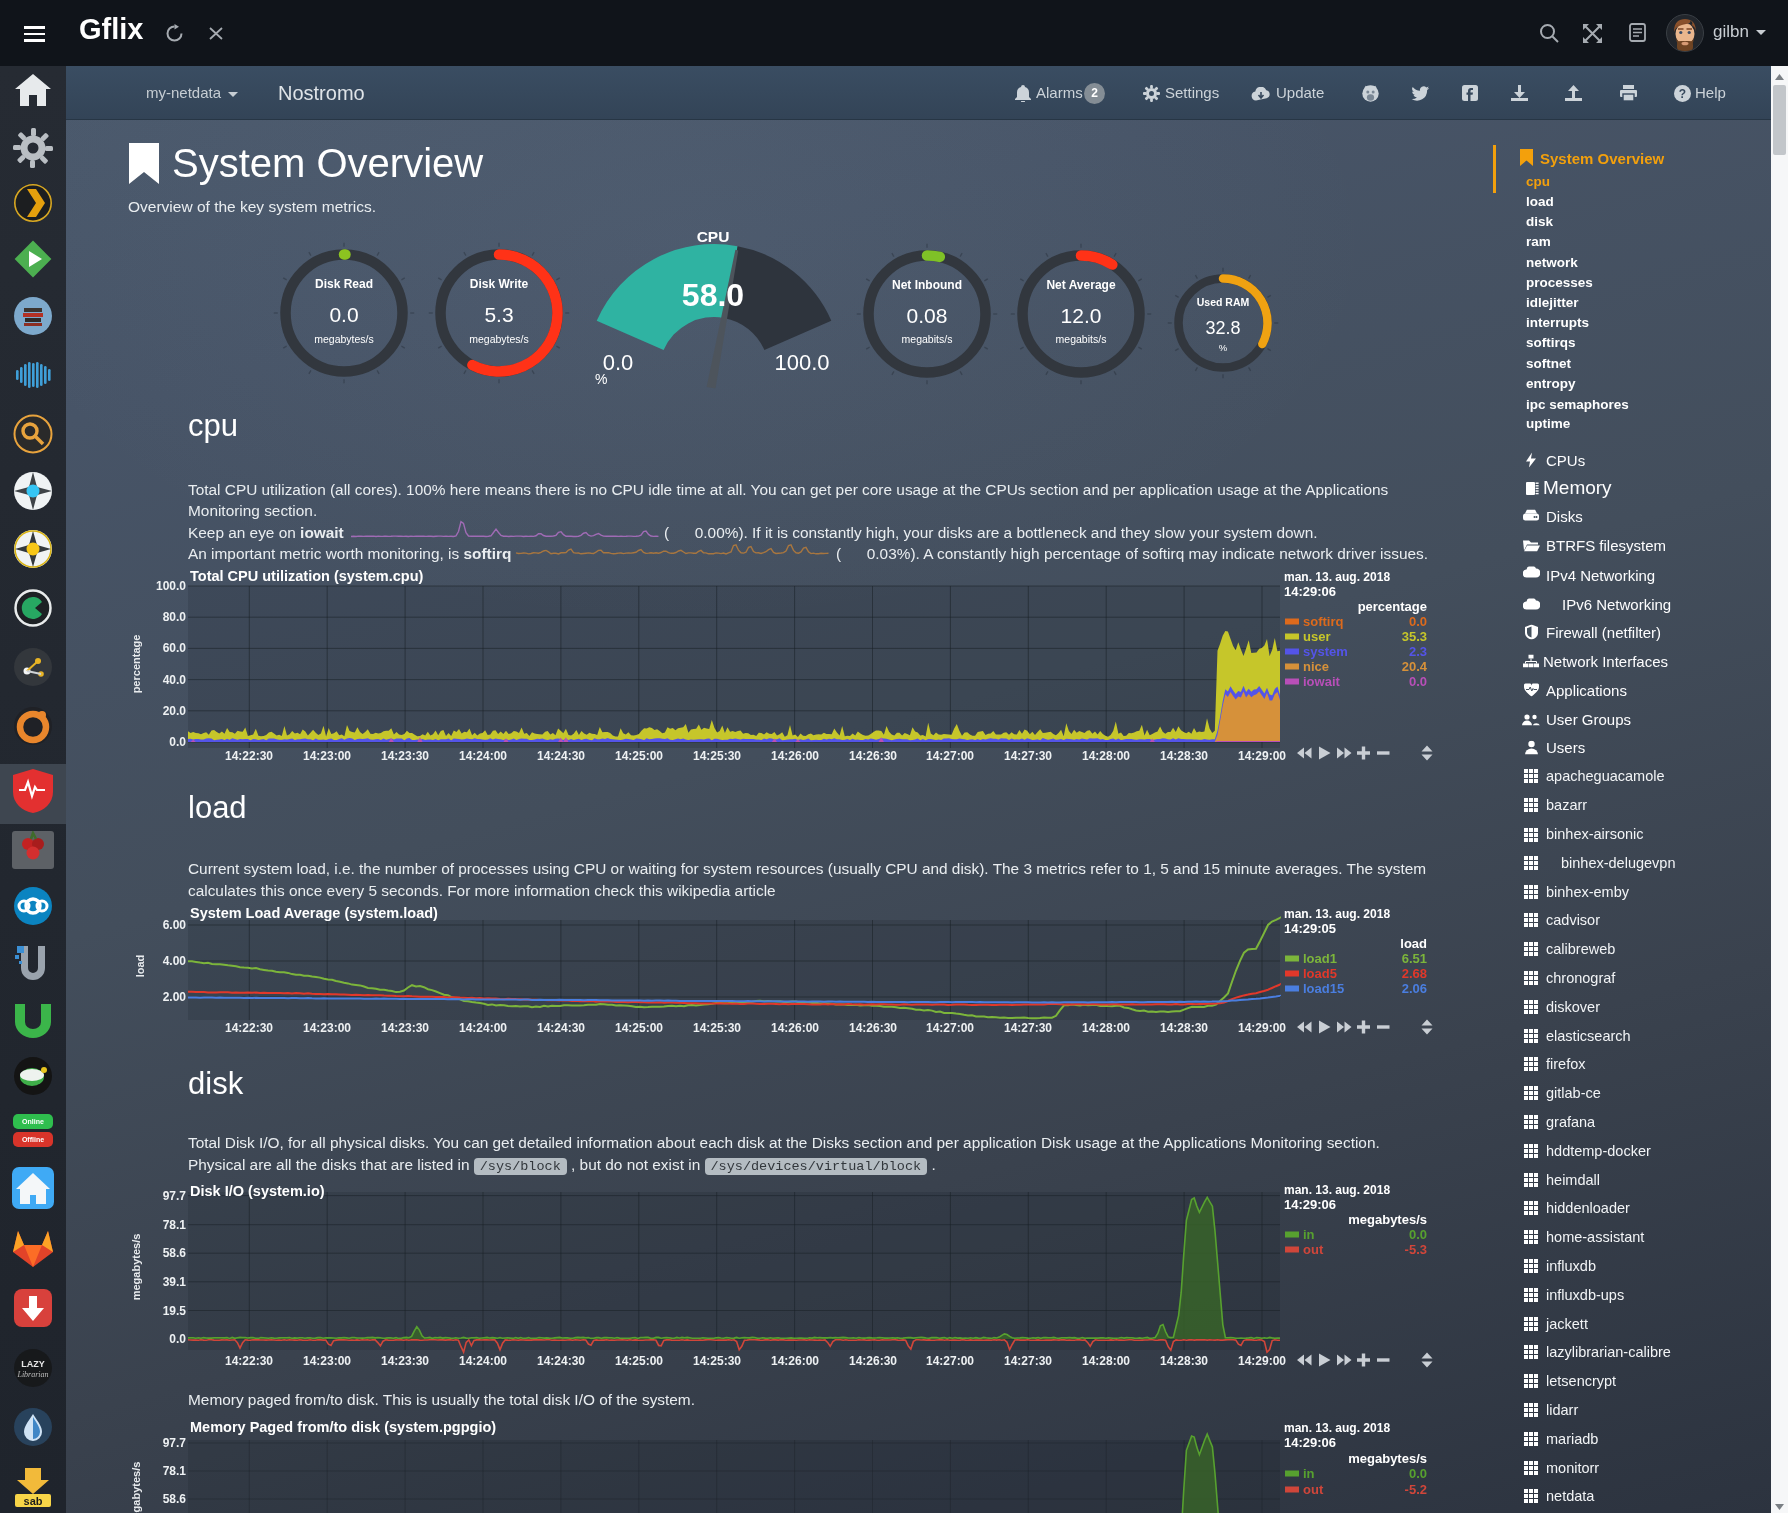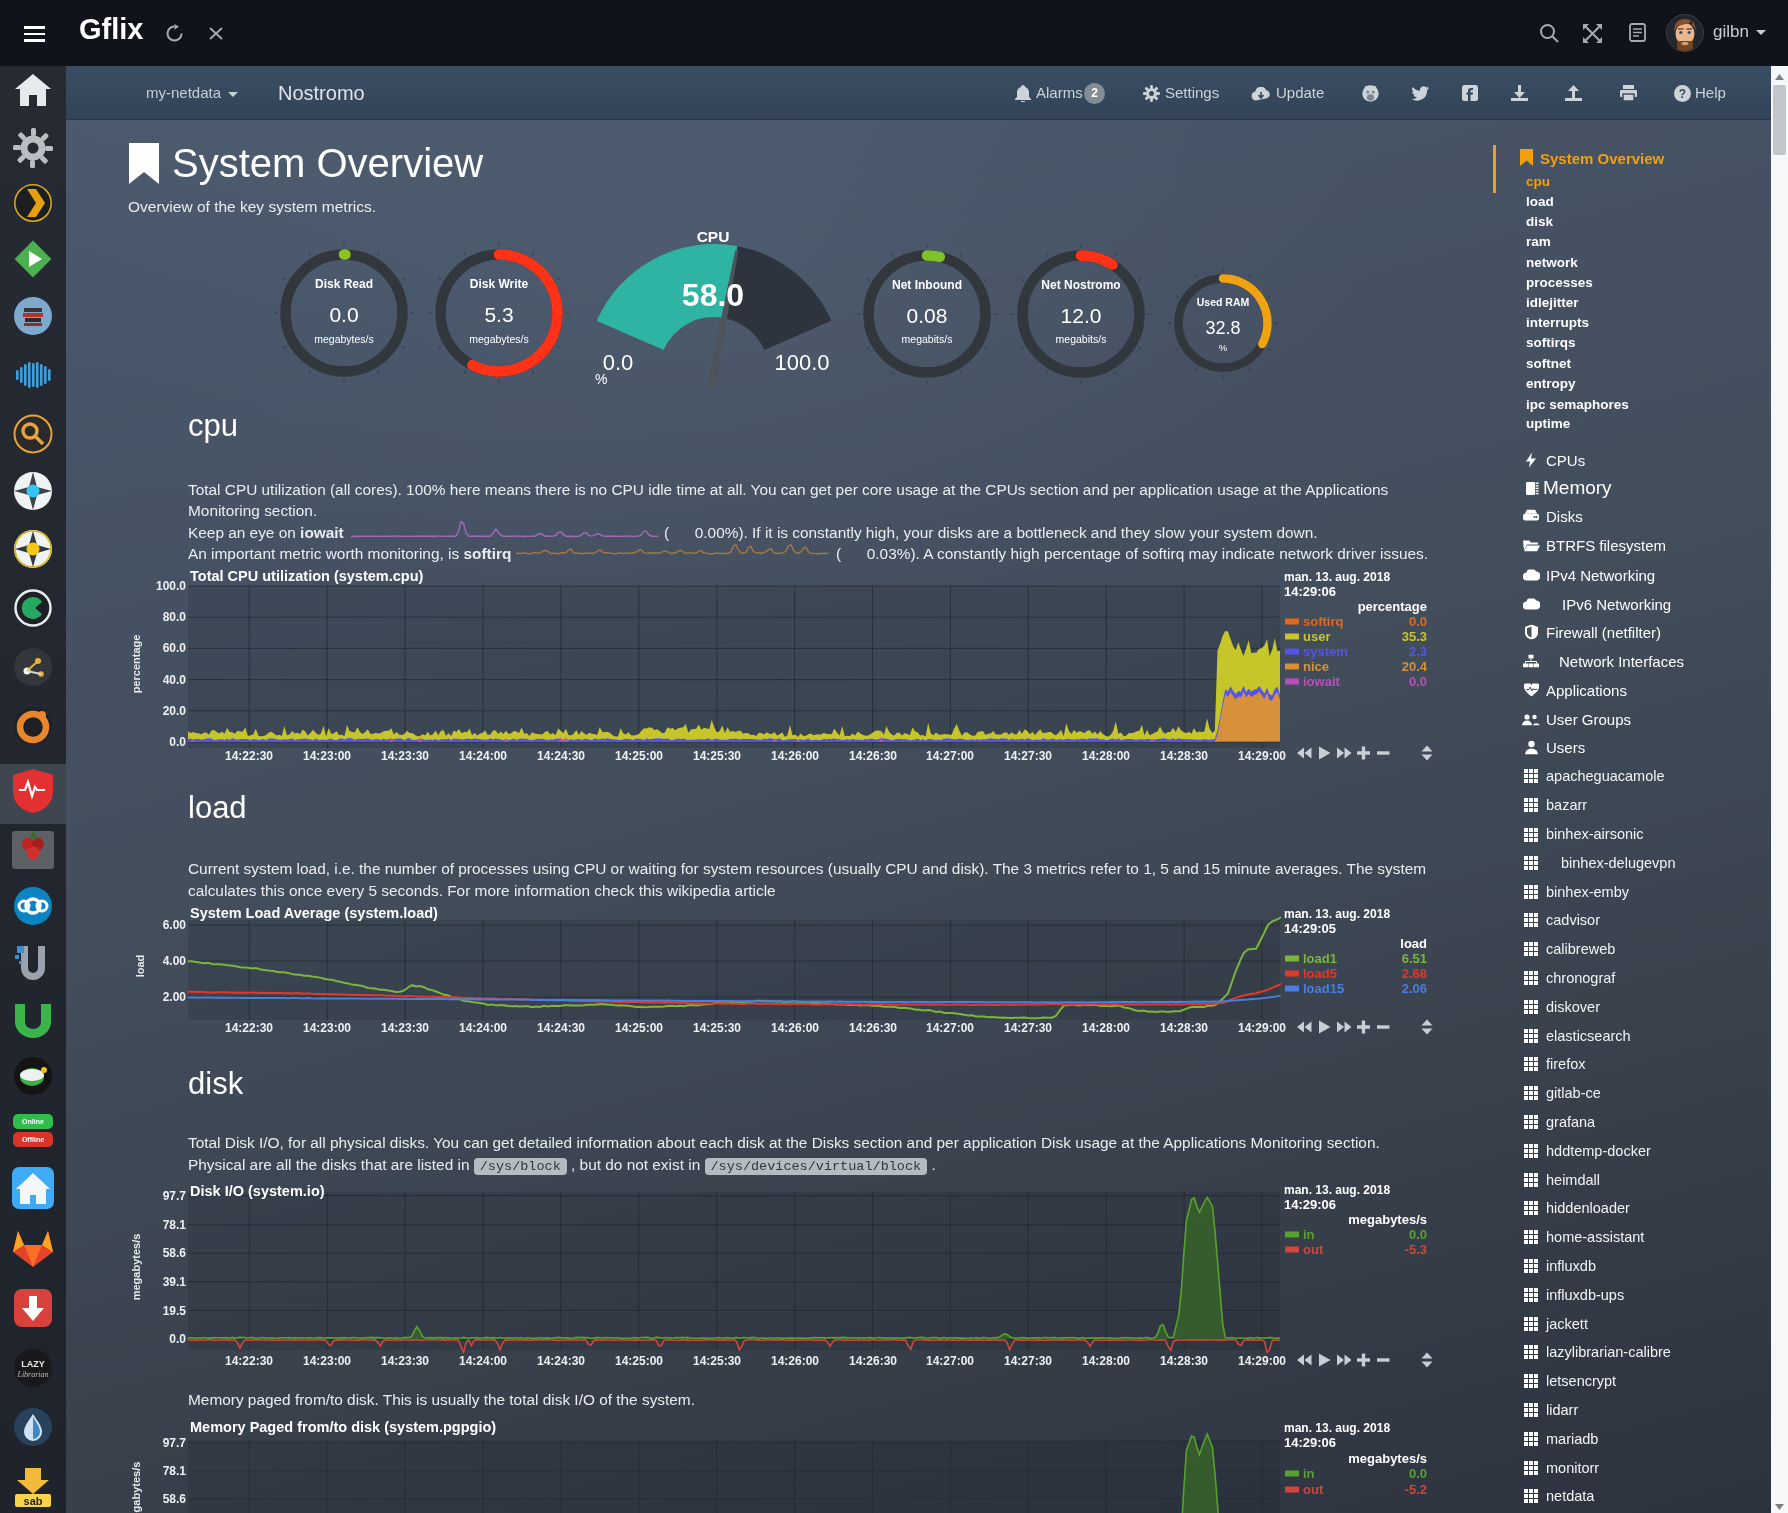--- a/index.html
+++ b/index.html
@@ -202,21 +202,21 @@
 
 <div class="abs" style="left:284px;top:277px;width:120px;text-align:center;font-size:12px;font-weight:bold;color:#fff">Disk Read</div>
 <div class="abs" style="left:284px;top:303px;width:120px;text-align:center;font-size:21px;color:#fff">0.0</div>
 <div class="abs" style="left:284px;top:333px;width:120px;text-align:center;font-size:10.5px;color:#fff">megabytes/s</div>
 <div class="abs" style="left:439px;top:277px;width:120px;text-align:center;font-size:12px;font-weight:bold;color:#fff">Disk Write</div>
 <div class="abs" style="left:439px;top:303px;width:120px;text-align:center;font-size:21px;color:#fff">5.3</div>
 <div class="abs" style="left:439px;top:333px;width:120px;text-align:center;font-size:10.5px;color:#fff">megabytes/s</div>
 <div class="abs" style="left:867px;top:278px;width:120px;text-align:center;font-size:12px;font-weight:bold;color:#fff">Net Inbound</div>
 <div class="abs" style="left:867px;top:304px;width:120px;text-align:center;font-size:21px;color:#fff">0.08</div>
 <div class="abs" style="left:867px;top:333px;width:120px;text-align:center;font-size:10.5px;color:#fff">megabits/s</div>
-<div class="abs" style="left:1021px;top:278px;width:120px;text-align:center;font-size:12px;font-weight:bold;color:#fff">Net Nostromo</div>
+<div class="abs" style="left:1021px;top:278px;width:120px;text-align:center;font-size:12px;font-weight:bold;color:#fff">Net Average</div>
 <div class="abs" style="left:1021px;top:304px;width:120px;text-align:center;font-size:21px;color:#fff">12.0</div>
 <div class="abs" style="left:1021px;top:333px;width:120px;text-align:center;font-size:10.5px;color:#fff">megabits/s</div>
 <div class="abs" style="left:1173px;top:296px;width:100px;text-align:center;font-size:10.5px;font-weight:bold;color:#fff">Used RAM</div>
 <div class="abs" style="left:1173px;top:318px;width:100px;text-align:center;font-size:18px;color:#fff">32.8</div>
 <div class="abs" style="left:1173px;top:342px;width:100px;text-align:center;font-size:9.5px;color:#fff">%</div>
 
 <div class="abs" style="left:663px;top:228px;width:100px;text-align:center;font-size:15.5px;font-weight:bold;color:#fff">CPU</div>
 <div class="abs" style="left:653px;top:277px;width:120px;text-align:center;font-size:32px;font-weight:bold;color:#fff">58.0</div>
 <div class="abs" style="left:578px;top:350px;width:80px;text-align:center;font-size:22px;color:#fff">0.0</div>
 <div class="abs" style="left:762px;top:350px;width:80px;text-align:center;font-size:22px;color:#fff">100.0</div>
@@ -430,21 +430,21 @@
     </div>
 <div style="position:absolute;left:1519px;top:545px;transform:translateY(-50%);width:250px;display:flex;align-items:center">
       <span style="width:24px;display:flex;justify-content:center">
         <svg width="17" height="13" viewBox="0 0 17 13" style="">
           <path d="M0 2 h6 l2 2 h7 v2 H4 L1 12 Z" fill="#ffffff"></path>
           <path d="M4 7 h13 l-3 6 H1 Z" fill="#ffffff"></path>
         </svg>
       </span>
       <span style="font-size:15px;color:#fdfdfe;margin-left:3px;white-space:nowrap">BTRFS filesystem</span>
     </div>
-<div style="position:absolute;left:1519px;top:575px;transform:translateY(-50%);width:250px;display:flex;align-items:center">
+<div style="position:absolute;left:1519px;top:575px;transform:translateY(-50%);width:250px;display:flex;align-items:flex-start">
       <span style="width:24px;display:flex;justify-content:center">
         <svg width="17" height="12" viewBox="0 0 17 12" style="">
           <path d="M4 11 a4 4 0 0 1 -0.5 -8 a5 5 0 0 1 9.5 -1 a3.5 3.5 0 0 1 0 9 Z" fill="#ffffff"></path>
         </svg>
       </span>
       <span style="font-size:15px;color:#fdfdfe;margin-left:3px;white-space:nowrap">IPv4 Networking</span>
     </div>
 <div style="position:absolute;left:1519px;top:604px;transform:translateY(-50%);width:250px;display:flex;align-items:center">
       <span style="width:24px;display:flex;justify-content:center">
         <svg width="17" height="12" viewBox="0 0 17 12" style="">
@@ -465,21 +465,21 @@
 <div style="position:absolute;left:1519px;top:661px;transform:translateY(-50%);width:250px;display:flex;align-items:center">
       <span style="width:24px;display:flex;justify-content:center">
         <svg width="16" height="13" viewBox="0 0 16 13" style="">
           <rect x="5.5" y="0" width="5" height="4" fill="#ffffff"></rect>
           <rect x="0" y="9" width="5" height="4" fill="#ffffff"></rect>
           <rect x="5.5" y="9" width="5" height="4" fill="#ffffff"></rect>
           <rect x="11" y="9" width="5" height="4" fill="#ffffff"></rect>
           <path d="M8 4 V7 M2.5 9 V7 H13.5 V9" stroke="#ffffff" fill="none"></path>
         </svg>
       </span>
-      <span style="font-size:15px;color:#fdfdfe;margin-left:16px;white-space:nowrap">Network Interfaces</span>
+      <span style="font-size:15px;color:#fdfdfe;margin-left:0;white-space:nowrap">Network Interfaces</span>
     </div>
 <div style="position:absolute;left:1519px;top:690px;transform:translateY(-50%);width:250px;display:flex;align-items:center">
       <span style="width:24px;display:flex;justify-content:center">
         <svg width="15" height="13" viewBox="0 0 15 13" style="">
           <path d="M7.5 13 C2 8.5 0 6 0 3.5 A3.5 3.5 0 0 1 7.5 2 A3.5 3.5 0 0 1 15 3.5 C15 6 13 8.5 7.5 13 Z" fill="#ffffff"></path>
           <path d="M2 6 h3 l1.2-2.5 1.6 4 L9 5 l0.8 1 H13" stroke="#45525f" stroke-width="1" fill="none"></path>
         </svg>
       </span>
       <span style="font-size:15px;color:#fdfdfe;margin-left:3px;white-space:nowrap">Applications</span>
     </div>

